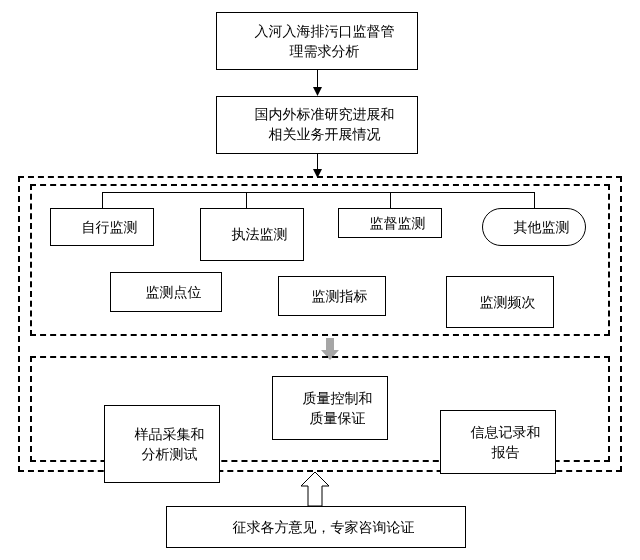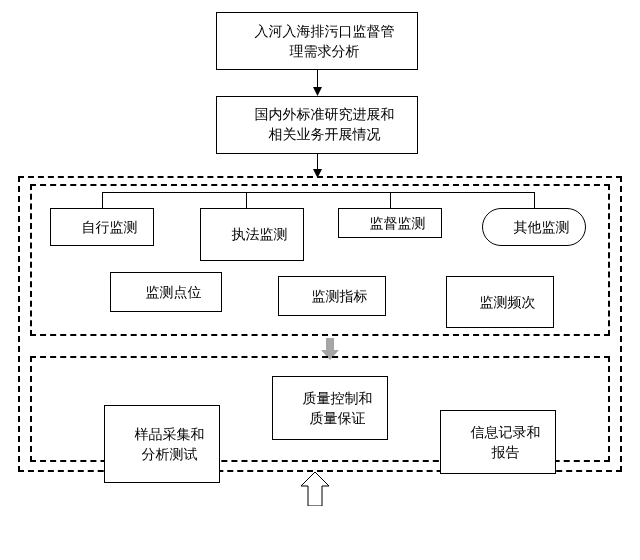--- a/index.html
+++ b/index.html
@@ -144,14 +144,17 @@
   </div>
   <div class="box t-row" style="left:440px; top:376px; width:116px; height:64px;margin-top:34px;">
     <span>信息记录和
 报告</span>
   </div>
 
   <svg class="fatarrow" style="left:300px; top:472px; width:30px; height:34px;" viewBox="0 0 30 34">
     <polygon points="15,0 29,14 22,14 22,34 8,34 8,14 1,14" fill="#ffffff" stroke="#000000" stroke-width="1"></polygon>
   </svg>
 
+  <div class="box t-bottom" style="left:166px; top:506px; width:300px; height:42px;">
+    <span>征求各方意见，专家咨询论证</span>
+  </div>
 
 </div>
 
 </body></html>

